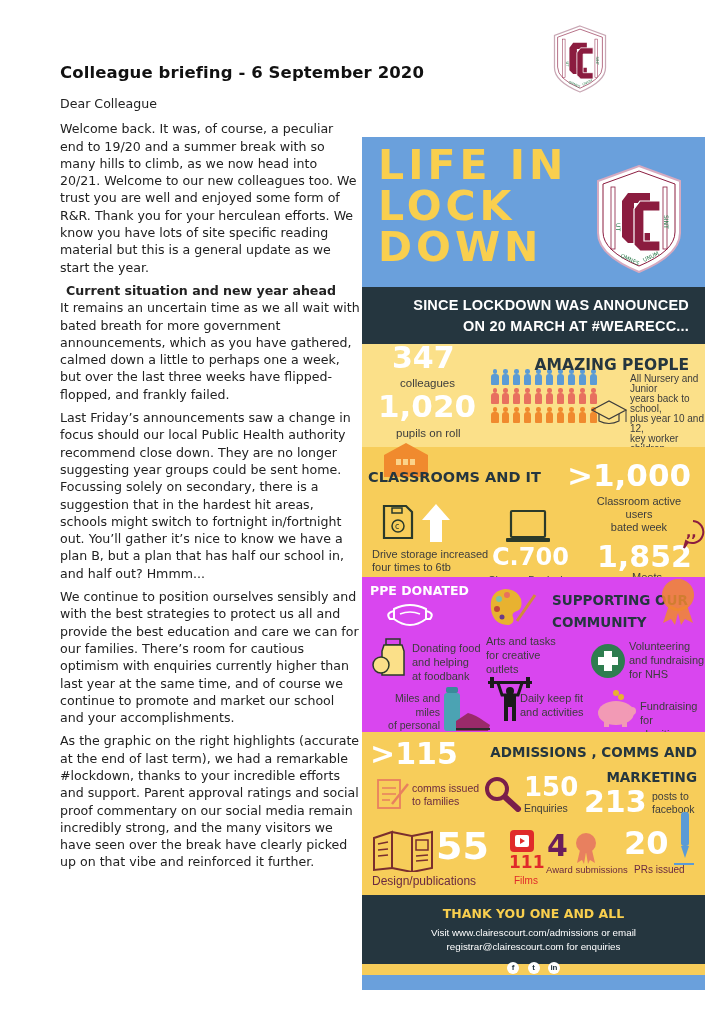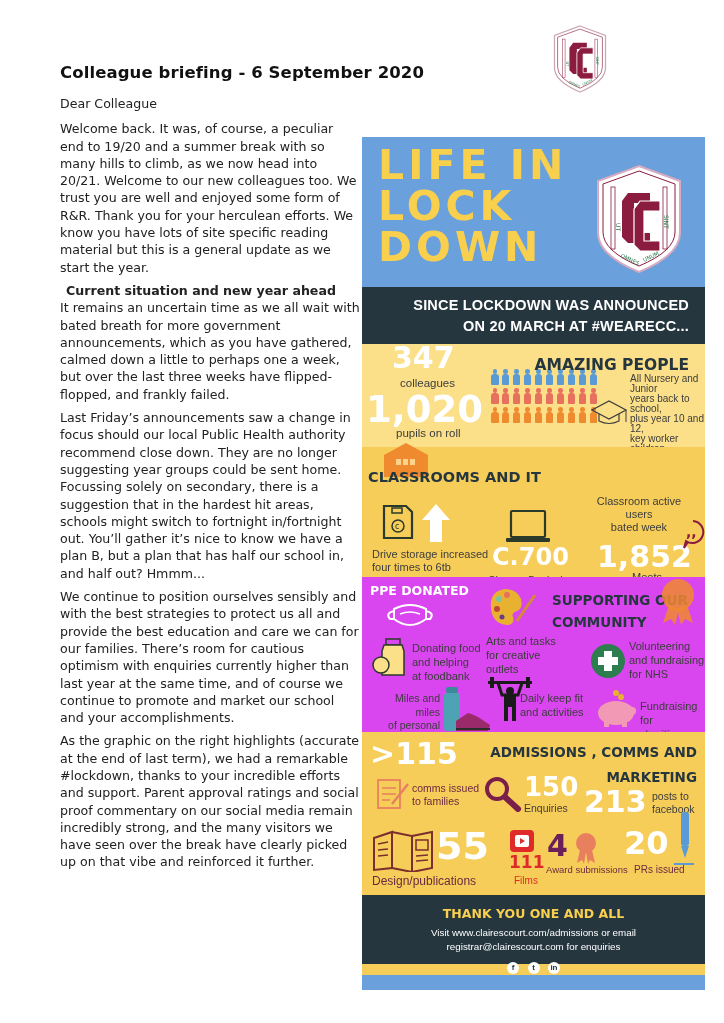--- a/index.html
+++ b/index.html
@@ -101,21 +101,21 @@
   <div class="band banner">
     <div class="banner-text">
       <div>SINCE LOCKDOWN WAS ANNOUNCED</div>
       <div>ON 20 MARCH AT #WEARECC...</div>
     </div>
   </div>
 
   <div class="band people-band">
     <div class="abs big-white" style="left:30px;top:-4px;font-size:30px;">347</div>
     <div class="abs label-dark" style="left:38px;top:33px;font-size:11.5px;">colleagues</div>
-    <div class="abs big-white" style="left:4px;top:44px;font-size:37px;">1,020</div>
+    <div class="abs big-white" style="left:16px;top:44px;font-size:31px;">1,020</div>
     <div class="abs label-dark" style="left:34px;top:83px;font-size:11.5px;">pupils on roll</div>
 
     <div class="people-grid" id="people-grid">
         <div class="people-row">
           <div class="person" style="color: rgb(91, 155, 213);"></div>
           <div class="person" style="color: rgb(91, 155, 213);"></div>
           <div class="person" style="color: rgb(91, 155, 213);"></div>
           <div class="person" style="color: rgb(91, 155, 213);"></div>
           <div class="person" style="color: rgb(91, 155, 213);"></div>
           <div class="person" style="color: rgb(91, 155, 213);"></div>
@@ -167,20 +167,21 @@
   </div>
 
   <div class="band class-band">
     <svg class="icon" style="left:20px;top:-6px;width:48px;height:36px;" viewBox="0 0 48 36">
       <path d="M2 14 L24 2 L46 14 L46 36 L2 36 Z" fill="#f08a2e"></path>
       <rect x="14" y="18" width="5" height="6" fill="#fbd38a"></rect>
       <rect x="21" y="18" width="5" height="6" fill="#fbd38a"></rect>
       <rect x="28" y="18" width="5" height="6" fill="#fbd38a"></rect>
     </svg>
     <div class="abs heading-dark" style="left:6px;top:22px;font-size:14.5px;">CLASSROOMS AND IT</div>
+    <div class="abs big-white" style="left:205px;top:10px;font-size:31px;">&gt;1,000</div>
     <div class="abs label-dark" style="left:222px;top:48px;text-align:center;width:110px;">
       <div>Classroom active users</div>
       <div>bated week</div>
     </div>
 
     <svg class="icon" style="left:20px;top:57px;width:32px;height:36px;" viewBox="0 0 32 36">
       <path d="M2 2 L24 2 L30 8 L30 34 L2 34 Z" fill="none" stroke="#2b3a2a" stroke-width="2.2"></path>
       <rect x="10" y="4" width="10" height="5" fill="none" stroke="#2b3a2a" stroke-width="1.5"></rect>
       <circle cx="16" cy="22" r="6" fill="none" stroke="#2b3a2a" stroke-width="1.5"></circle>
       <text x="13" y="25" font-size="8" fill="#2b3a2a" font-family="DejaVu Sans, sans-serif">c</text>

